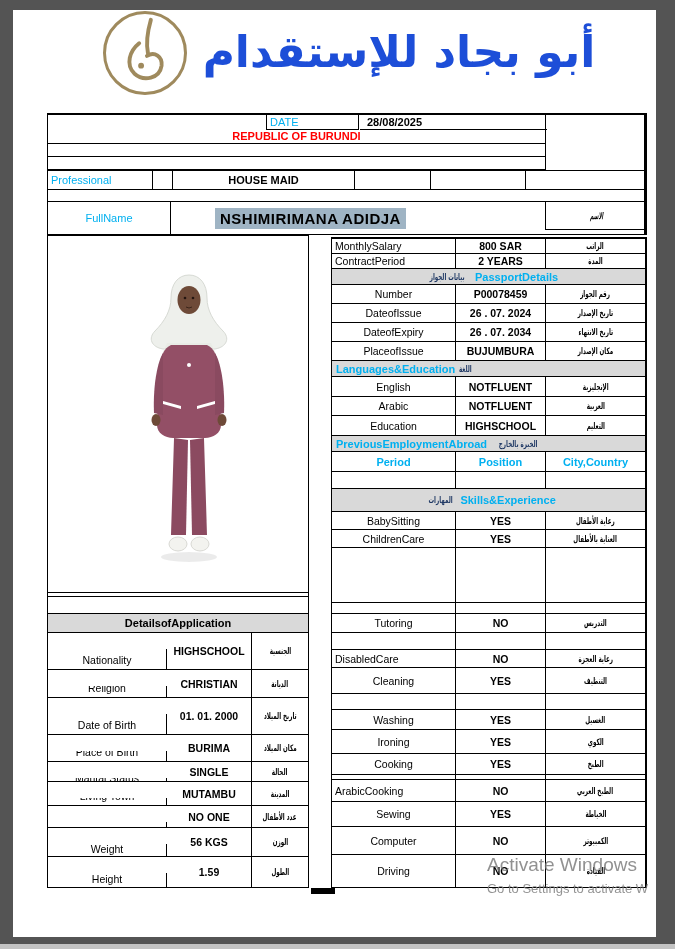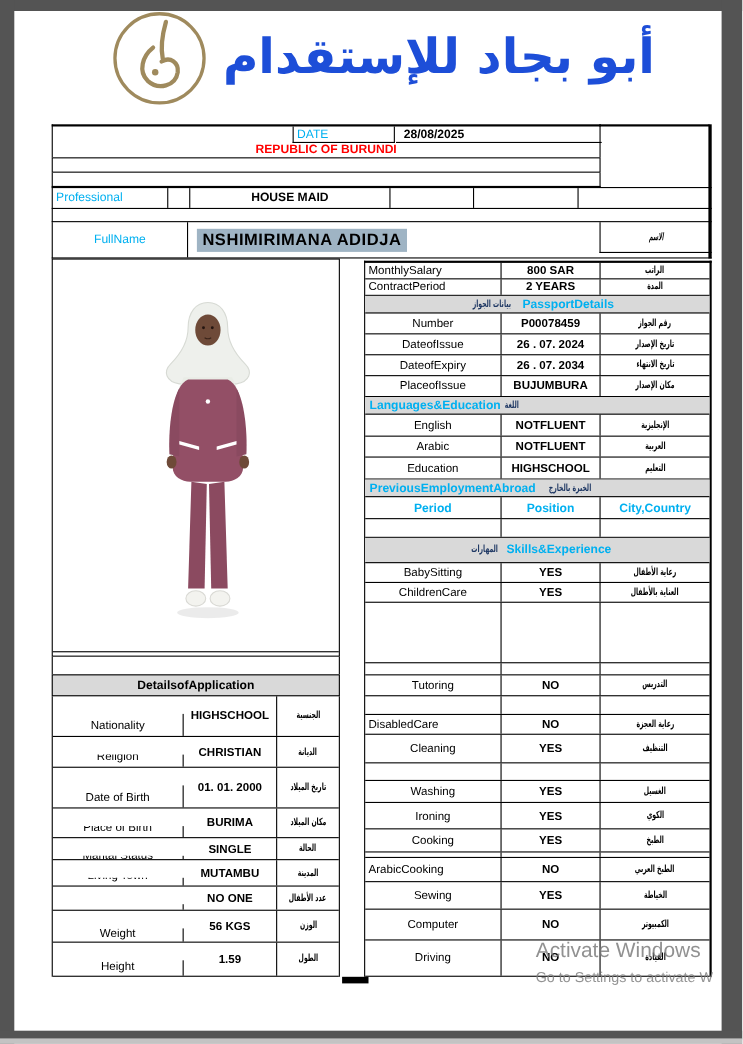--- a/index.html
+++ b/index.html
@@ -54,21 +54,21 @@
 
   .profRow { left:47px; top:170px; width:600px; height:20px; border-top:1px solid #000;
              border-bottom:1px solid #000; border-left:1px solid #000; }
   .emptyRowTop { left:47px; top:190px; width:600px; height:12px; border-bottom:1px solid #000;
              border-left:1px solid #000; }
   .fullnameRow { left:47px; top:202px; width:600px; height:33px; border-bottom:1px solid #000;
              border-left:1px solid #000; }
   .fnLabel { width:123px; border-right:1px solid #000; }
   .fnValueCell { flex:1; display:flex; align-items:center; padding-left:8px; }
   .nameHl { background:#9fb4c4; font-size:15px; font-weight:bold; letter-spacing:0.5px;
-            padding:2px 5px; }
+            padding:2px 5px;margin-left:36px; }
   .fnAr { position:absolute; right:0; top:0; width:102px; height:28px;
           border-left:1px solid #000; border-bottom:1px solid #000;
           display:flex; align-items:center; justify-content:center;font-style:italic; }
 
   
   .photoBox { left:47px; top:235px; width:262px; height:362px; border:1px solid #000; }
   .photoBox .dbl { position:absolute; left:0; bottom:3px; width:100%; height:1px; background:#000; }
   .photo { position:absolute; left:93px; top:37px; }
 
   

